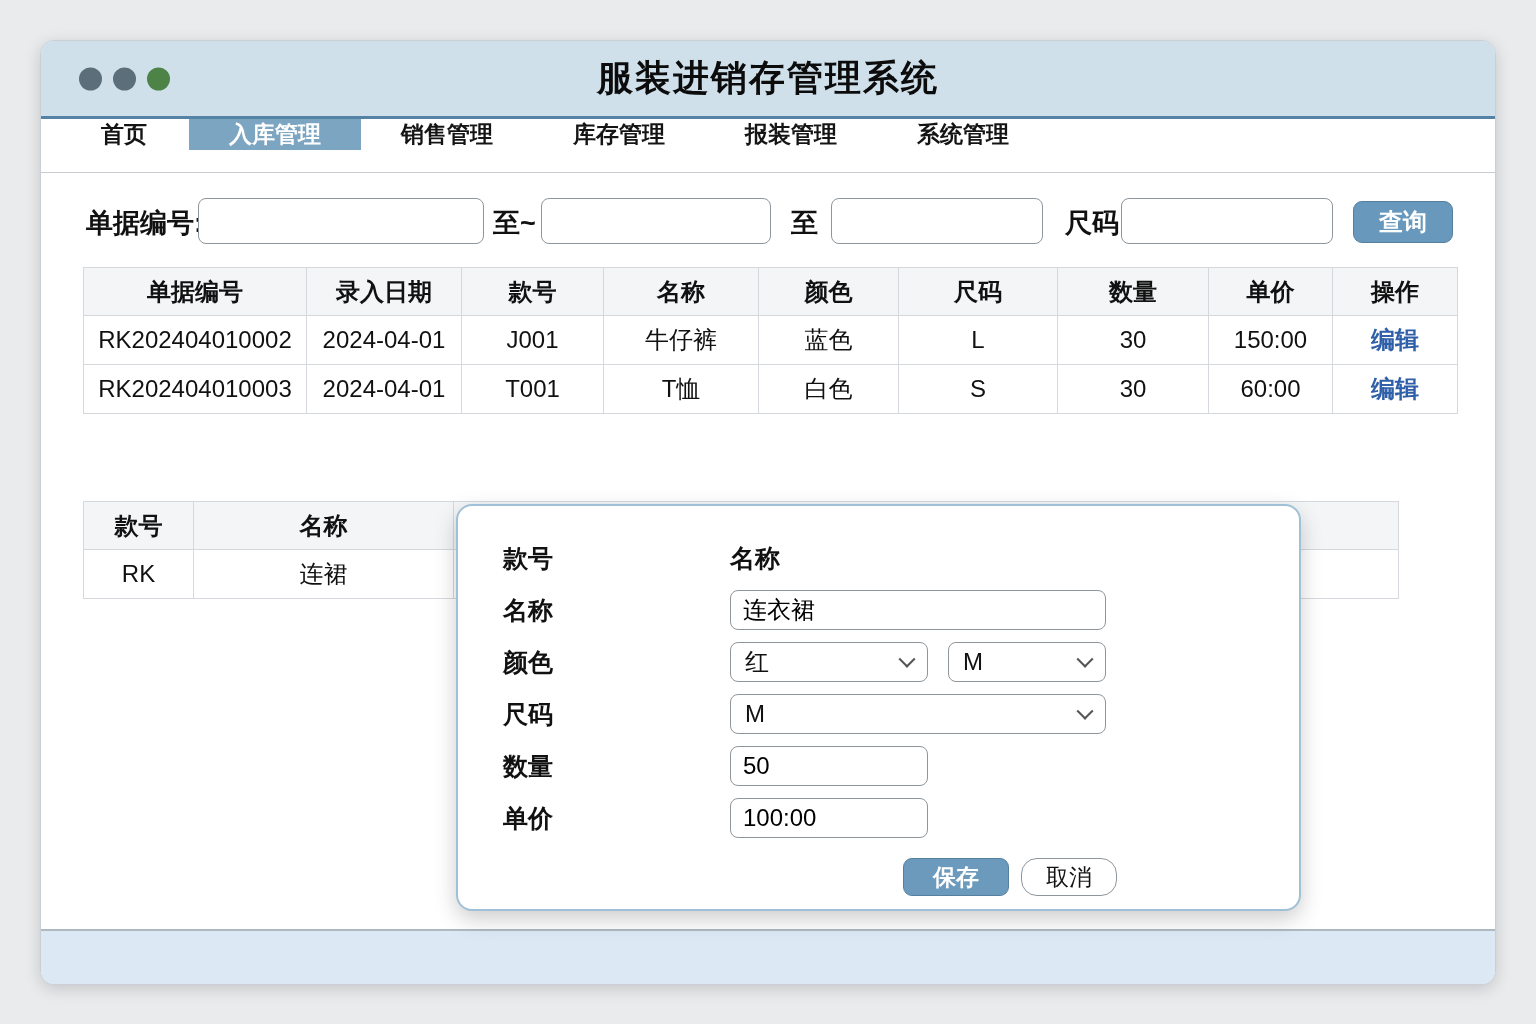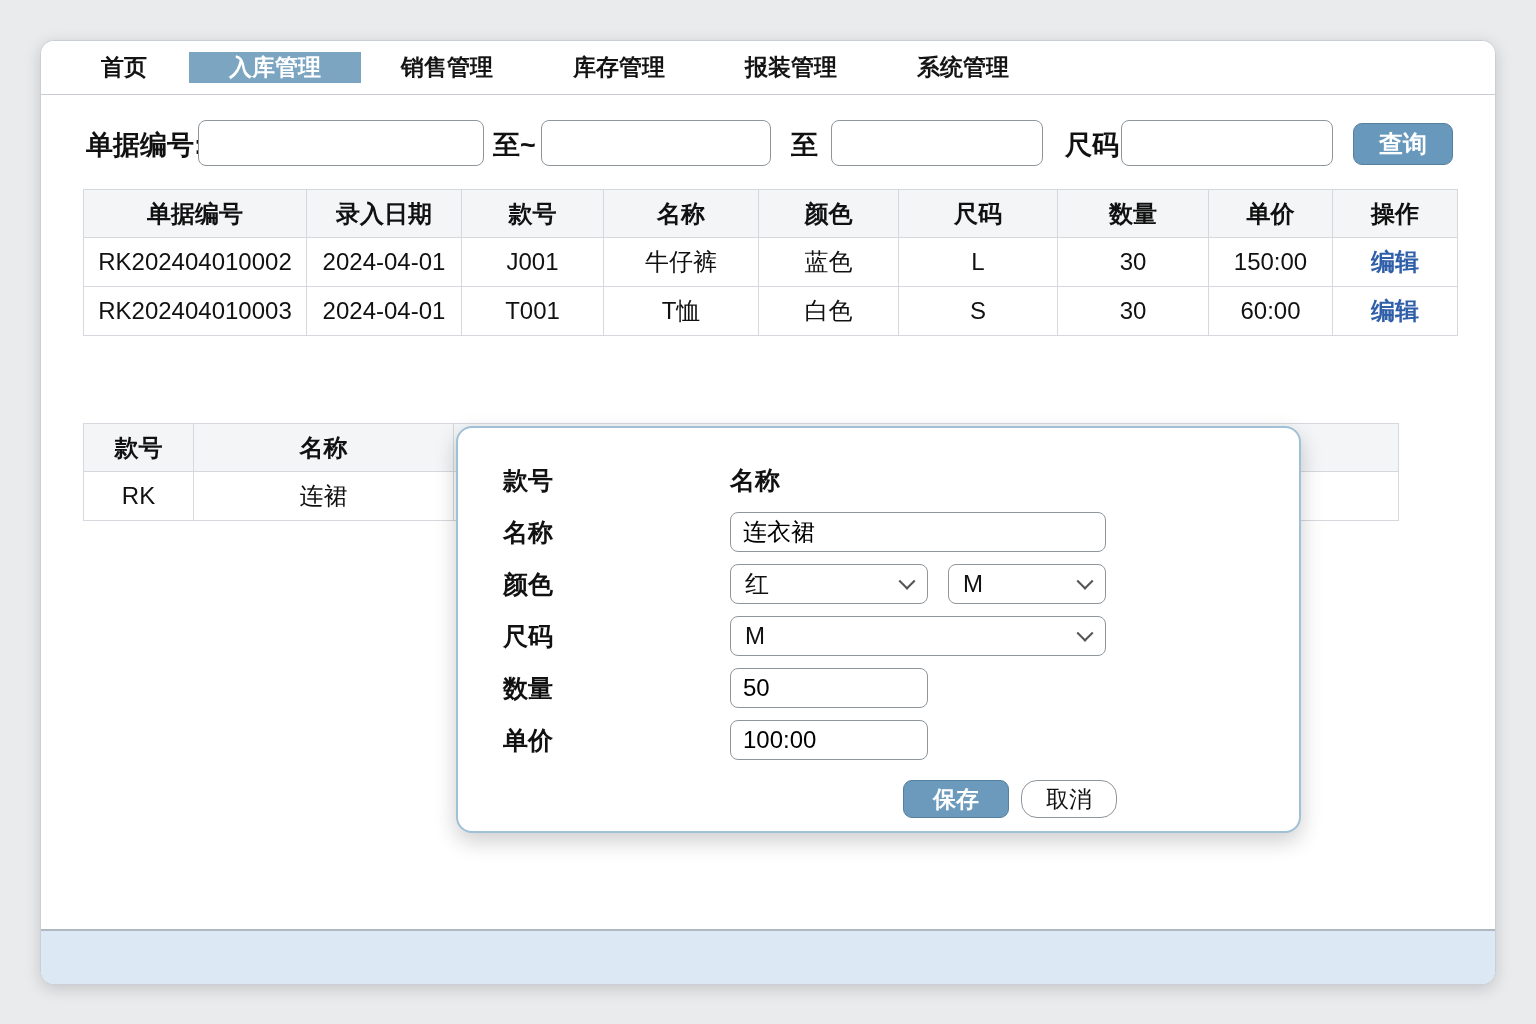--- a/index.html
+++ b/index.html
@@ -30,21 +30,21 @@
     display:flex; align-items:center; justify-content:center;
   }
   .dots { position:absolute; left:38px; top:50%; transform:translateY(-50%); display:flex; gap:11px; }
   .dot { width:23px; height:23px; border-radius:50%; }
   .win-title { font-size:36px; font-weight:800; letter-spacing:2px; color:#0c0c0c; }
   
   .tabbar {
     height:54px; flex:0 0 54px;
     background:#ffffff;
     border-bottom:1px solid #c9ccd0;
-    display:flex; align-items:center;
+    display:flex; align-items:flex-start;
     padding-left:18px;
     font-size:23px;
   }
   .tab { display:flex; align-items:center; padding:0 40px; font-weight:600; color:#141414; cursor:default; }
   .tab.first { padding:0 42px; }
   .tab.active { background:#7ca5c2; color:#ffffff; }
   
   .content { position:relative; flex:1 1 auto; background:#ffffff; }
   
   .search-row { position:absolute; left:0; top:0; width:100%; height:70px; }
@@ -116,20 +116,28 @@
     height:55px; flex:0 0 55px;
     background:#dce8f3;
     border-top:2px solid #aeb9c2;
   }
 </style>
 </head>
 <body>
 
 <div class="window">
 
+  <div class="titlebar">
+    <div class="dots">
+      <span class="dot" style="background: rgb(92, 110, 122);"></span>
+      <span class="dot" style="background: rgb(92, 110, 122);"></span>
+      <span class="dot" style="background: rgb(78, 131, 72);"></span>
+    </div>
+    <div class="win-title">服装进销存管理系统</div>
+  </div>
 
   <div class="tabbar">
     <div class="tab first">首页</div>
     <div class="tab active">入库管理</div>
     <div class="tab">销售管理</div>
     <div class="tab">库存管理</div>
     <div class="tab">报装管理</div>
     <div class="tab">系统管理</div>
   </div>
 

